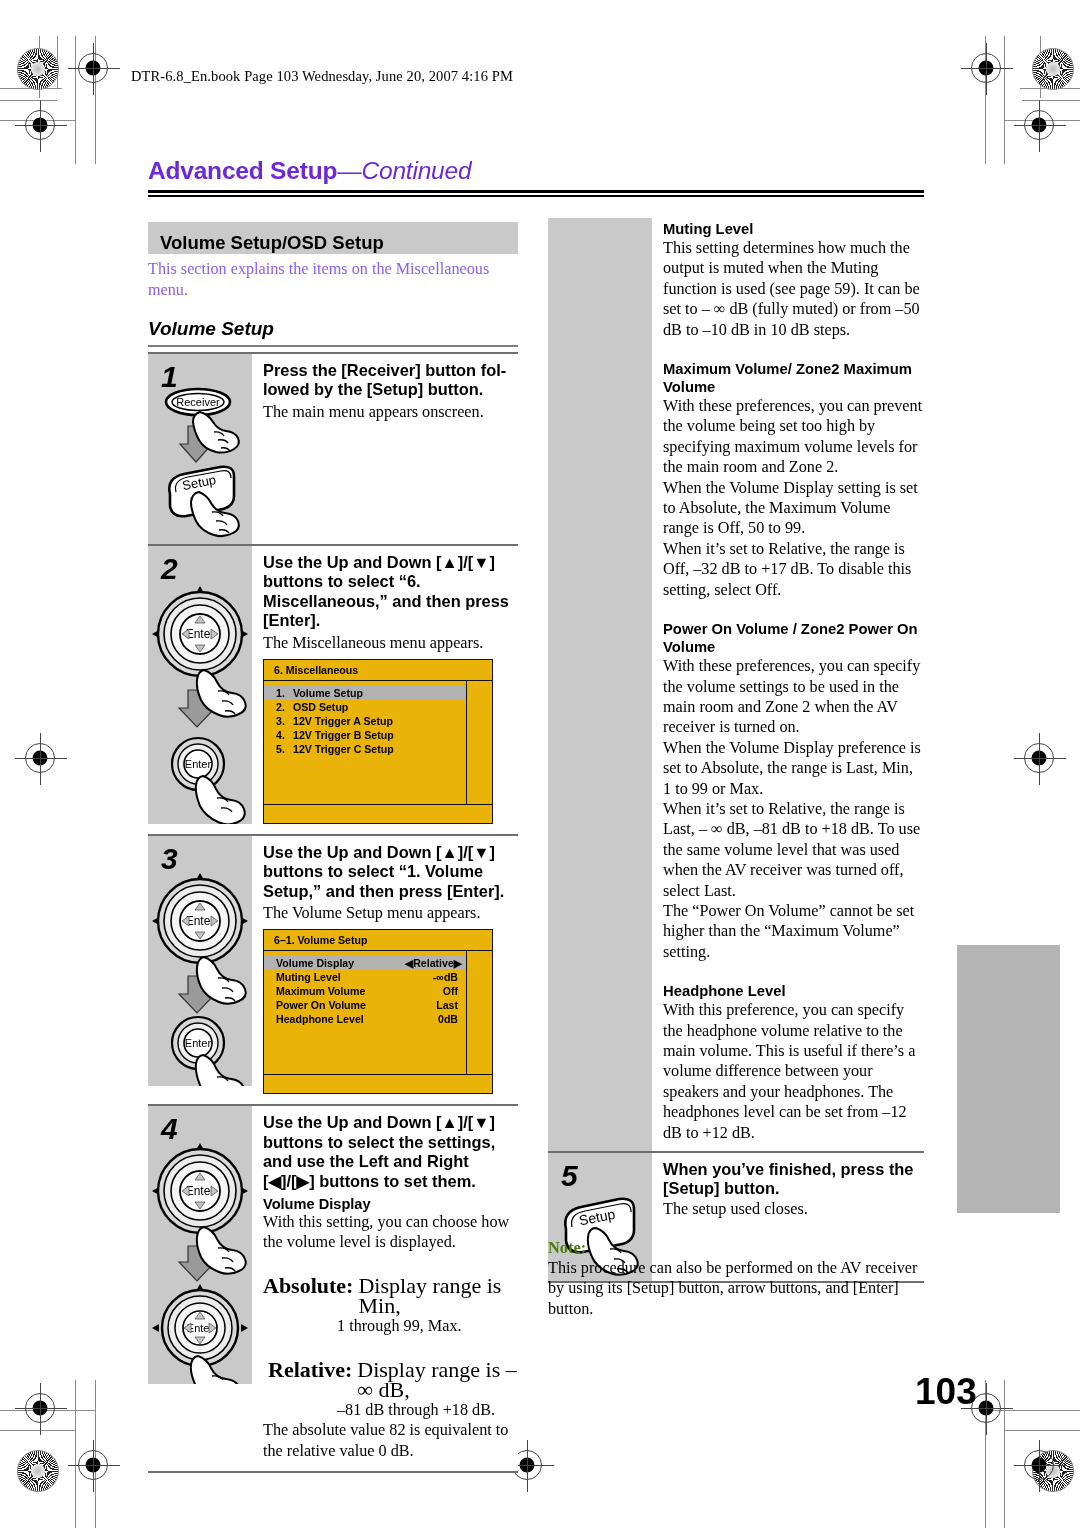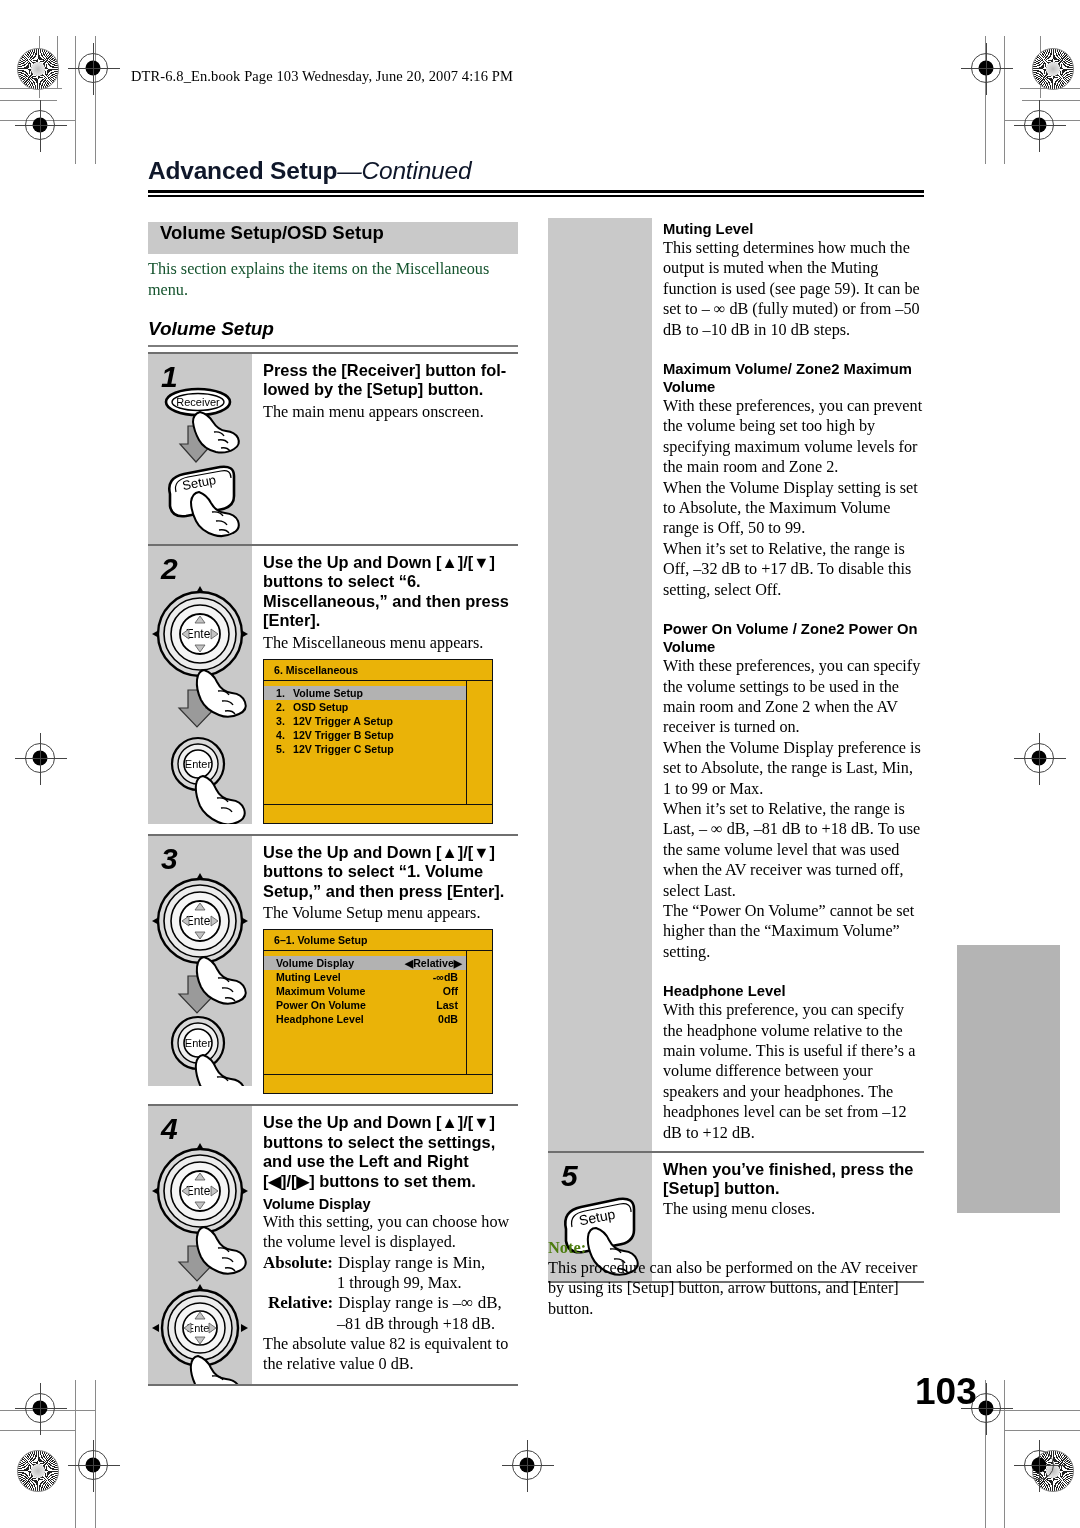--- a/index.html
+++ b/index.html
@@ -44,43 +44,43 @@
     position:absolute; left:131px; top:68px;
     font-size:14.5px; color:#000000; letter-spacing:.1px; white-space:nowrap;
   }
 
   
   .page { position:absolute; left:0; top:0; width:1080px; height:1528px; }
 
   .chapter-title{
     position:absolute; left:148px; top:157px;
     font-family:"Liberation Sans", sans-serif;
-    font-weight:bold; font-size:24.5px; color:#0f172a;
+    font-weight:bold; font-size:24.5px; color:#6d28d9;
     letter-spacing:-0.2px;
   }
   .chapter-title .cont{ font-weight:normal; font-style:italic; }
   .rule-double{
     position:absolute; left:148px; width:776px;
   }
   .rule-double .r1{ height:3px; background:#000; }
   .rule-double .r2{ height:1.5px; background:#000; margin-top:2px; }
 
   .sec-banner{
     position:absolute; left:148px; top:222px; width:370px; height:32px;
     background:#c9c9c9;
-    display:flex; align-items:flex-start;
+    display:flex; align-items:flex-end;
   }
   .sec-banner span{
     font-family:"Liberation Sans", sans-serif; font-weight:bold;
     font-size:18.5px; color:#000; padding-left:12px;
   }
 
   .intro{
     position:absolute; left:148px; top:259px; width:360px;
-    font-size:16.2px; line-height:20.5px; color:#14532d;
+    font-size:16.2px; line-height:20.5px; color:#8b5cf6;
   }
 
   .subhead{
     position:absolute; left:148px; top:318px;
     font-family:"Liberation Sans", sans-serif;
     font-weight:bold; font-style:italic; font-size:19px; color:#000;
   }
   .subhead-rule{
     position:absolute; left:148px; top:345px; width:370px; height:2px; background:#7d7d7d;
   }
@@ -108,21 +108,21 @@
     font-weight:bold; font-size:16.4px; line-height:19.4px; color:#000;
   }
   .step-sub{
     font-size:16.2px; line-height:20.3px; color:#000; margin-top:2px;
   }
   .step-note-h{
     font-family:"Liberation Sans", sans-serif;
     font-weight:bold; font-size:14.6px; color:#000; margin-top:5px;
   }
   .step-note{ font-size:16.2px; line-height:20.3px; color:#000; }
-  .defrow{ display:flex; font-size:17px; line-height:20.3px; }
+  .defrow{ display:flex; font-size:22px; line-height:20.3px;margin-top:23px; }
   .defrow .dt{ font-weight:bold; flex:0 0 auto; padding-right:5px; }
   .defrow.r .dt{ margin-left:5px; }
   .defcont{ padding-left:74px; font-size:16.2px; line-height:20.3px; }
 
   
   .art{ position:absolute; left:0; top:0; }
 
   
   .osd{
     border:1.6px solid #111; background:#eab308; margin-top:6px;
@@ -511,21 +511,21 @@
         <svg class="art" width="104" height="128" viewBox="0 0 104 128">
           <path d="M18 76 q-4 -18 15 -22 l38 -8 q15 -2 15 10 l0 21 q0 13 -17 15 l-34 7 q-15 2 -17 -11 z" fill="#fff" stroke="#000" stroke-width="2.6"></path>
           <path d="M24 74 q-3 -13 13 -16 l35 -7 q11 -2 11 8" fill="none" stroke="#000" stroke-width="1.2"></path>
           <text x="50" y="69" font-family="Liberation Sans, sans-serif" font-size="14" text-anchor="middle" fill="#000" transform="rotate(-11 50 69)">Setup</text>
           <path d="M48 75 q9 3 13 12 q5 10 15 11 q10 1 13 9 q3 8 -6 12 q-10 5 -21 1 q-13 -5 -18 -16 q-5 -11 -4 -20 q1 -9 8 -9 z" fill="#fff" stroke="#000" stroke-width="2"></path>
           <path d="M62 96 q8 -1 11 4 M66 106 q8 -1 11 4 M69 116 q7 -1 10 3" fill="none" stroke="#000" stroke-width="1.4"></path>
         </svg>
       </div>
       <div class="rc-body">
         <div class="rc-step-head">When you’ve finished, press the [Setup] button.</div>
-        <div class="rc-p">The using menu closes.</div>
+        <div class="rc-p">The setup used closes.</div>
       </div>
     </div>
 
   </div>
 
   <div class="note-wrap">
     <div class="note-h">Note:</div>
     <div class="note-p">This procedure can also be performed on the AV receiver by using its [Setup] button, arrow buttons, and [Enter] button.</div>
   </div>
 

